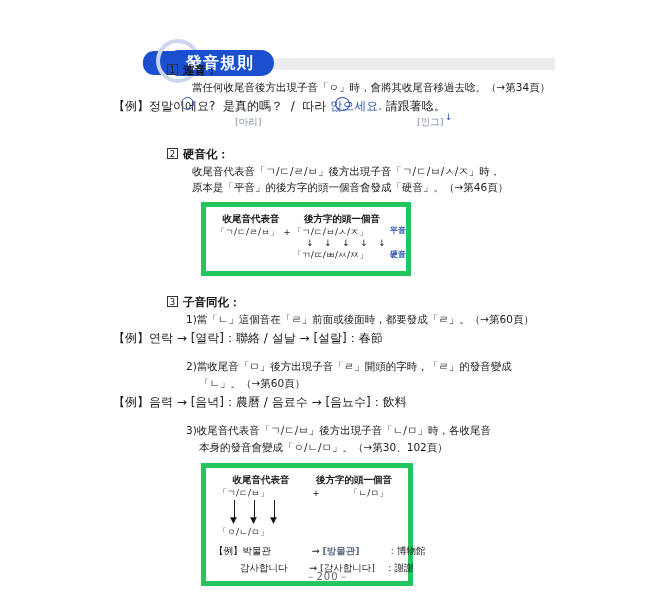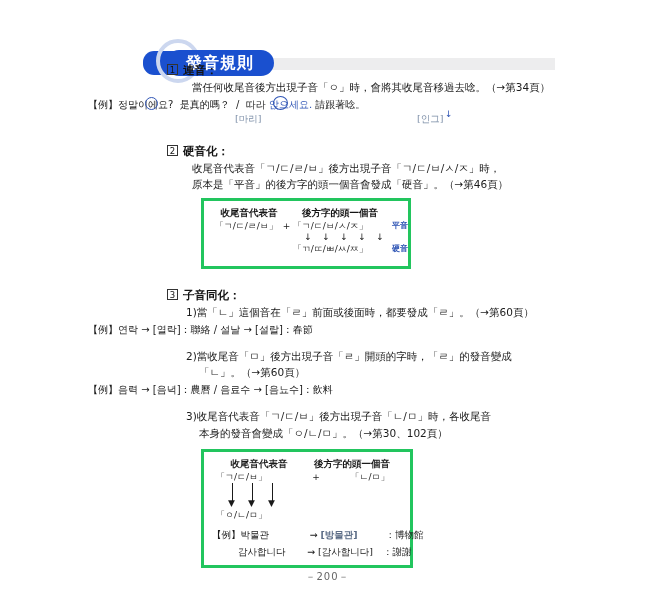--- a/index.html
+++ b/index.html
@@ -125,22 +125,22 @@
     white-space: nowrap;
   }
   .sub-line-indent {
     margin-left: 199px;
     font-size: 10.5px;
     line-height: 1.6;
     color: #1a1a1a;
     white-space: nowrap;
   }
   .ex-line {
-    margin-left: 88px;
-    font-size: 10px;
+    margin-left: 113px;
+    font-size: 12px;
     line-height: 1.7;
     color: #1a1a1a;
     white-space: nowrap;
   }
   .kr { font-family: "DejaVu Sans", sans-serif; }
   .brk { color: #5b6c86; }
   .mark-circ {
     position: relative;
     display: inline-block;
   }
@@ -184,21 +184,21 @@
   .downarrow {
     position: absolute;
     left: 239px;
     top: -4px;
     color: #2f55b5;
     font-size: 9px;
   }
 
   
   .diagram-box {
-    border: 3px solid #22c55e;
+    border: 5px solid #22c55e;
     box-sizing: border-box;
     margin-left: 201px;
     width: 210px;
     padding: 6px 0 5px 0;
     background: #fff;
   }
   .diagram-box.wide { width: 212px; margin-left: 201px; }
   .dg-headrow {
     display: flex;
     font-size: 9.5px;

